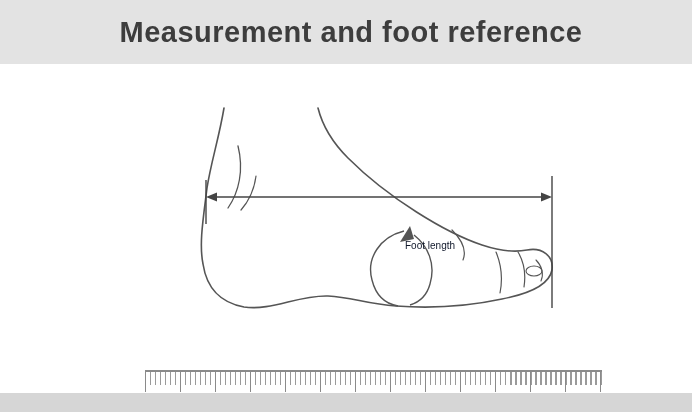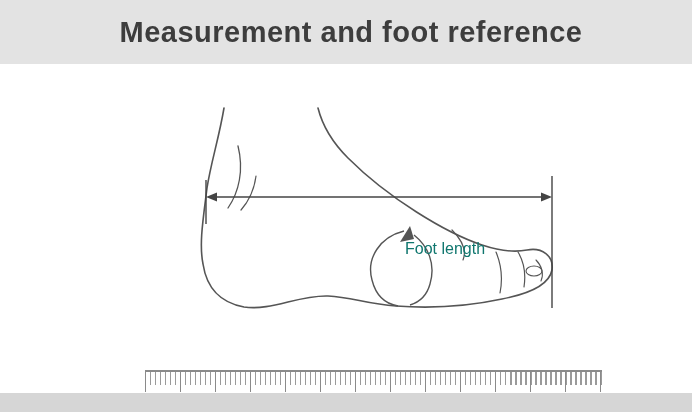--- a/index.html
+++ b/index.html
@@ -20,21 +20,21 @@
     margin:0;font-size:29px;font-weight:600;color:#3d3d3d;
     letter-spacing:0.5px;
   }
   .footer-bar{
     position:absolute;bottom:0;left:0;right:0;height:19px;
     background:#d6d6d6;
   }
   .diagram-area{position:absolute;top:64px;left:0;right:0;bottom:19px;}
   .foot-svg{position:absolute;top:0;left:0;}
   .label{
-    position:absolute;color:#0f766e;font-size:16px;white-space:nowrap;
+    position:absolute;color:#0f172a;font-size:10px;white-space:nowrap;
   }
   .label-foot-length{left:405px;top:176px;}
   .label-foot-circumference{left:231px;top:260px;}
   .caption{
     position:absolute;left:0;right:0;top:340px;text-align:center;
     font-size:20px;color:#222222;
   }
   .ruler{
     position:absolute;left:145px;top:306px;width:457px;height:22px;
     border-top:2px solid #8a8a8a;

